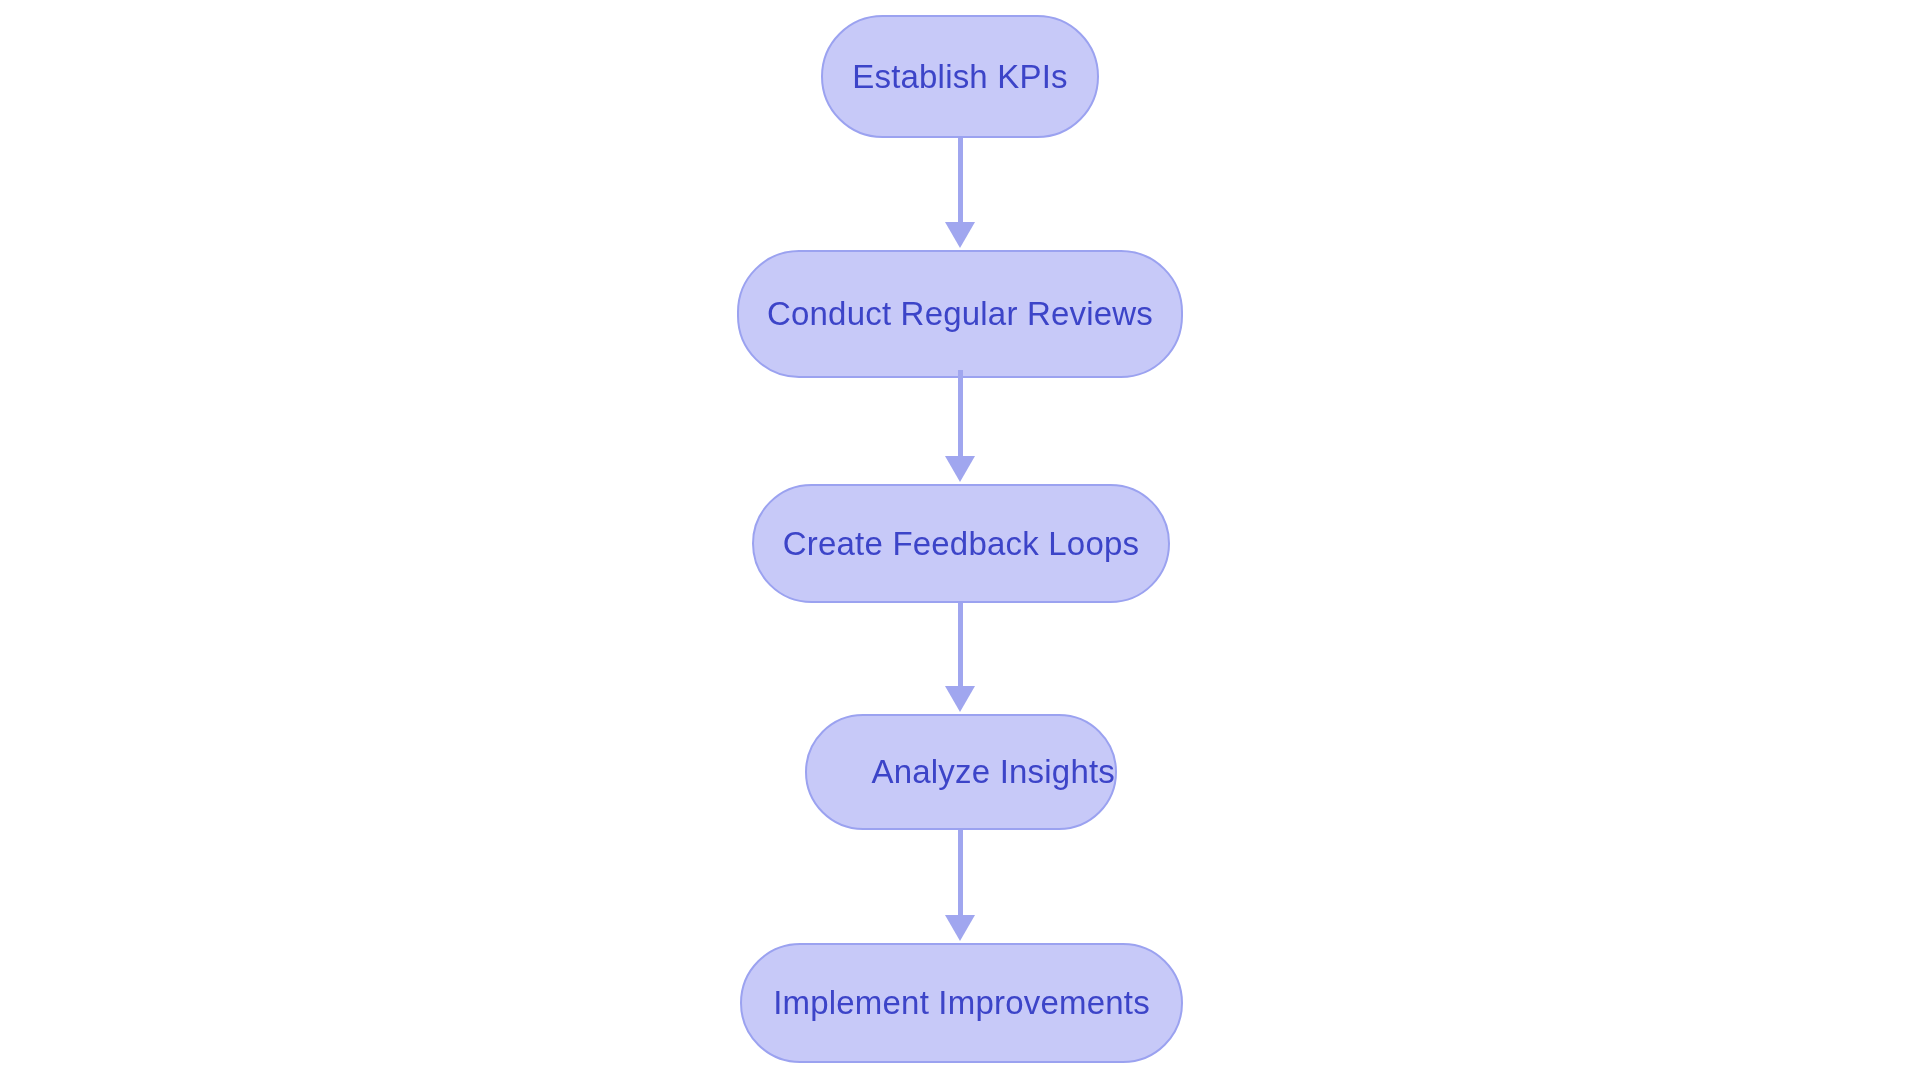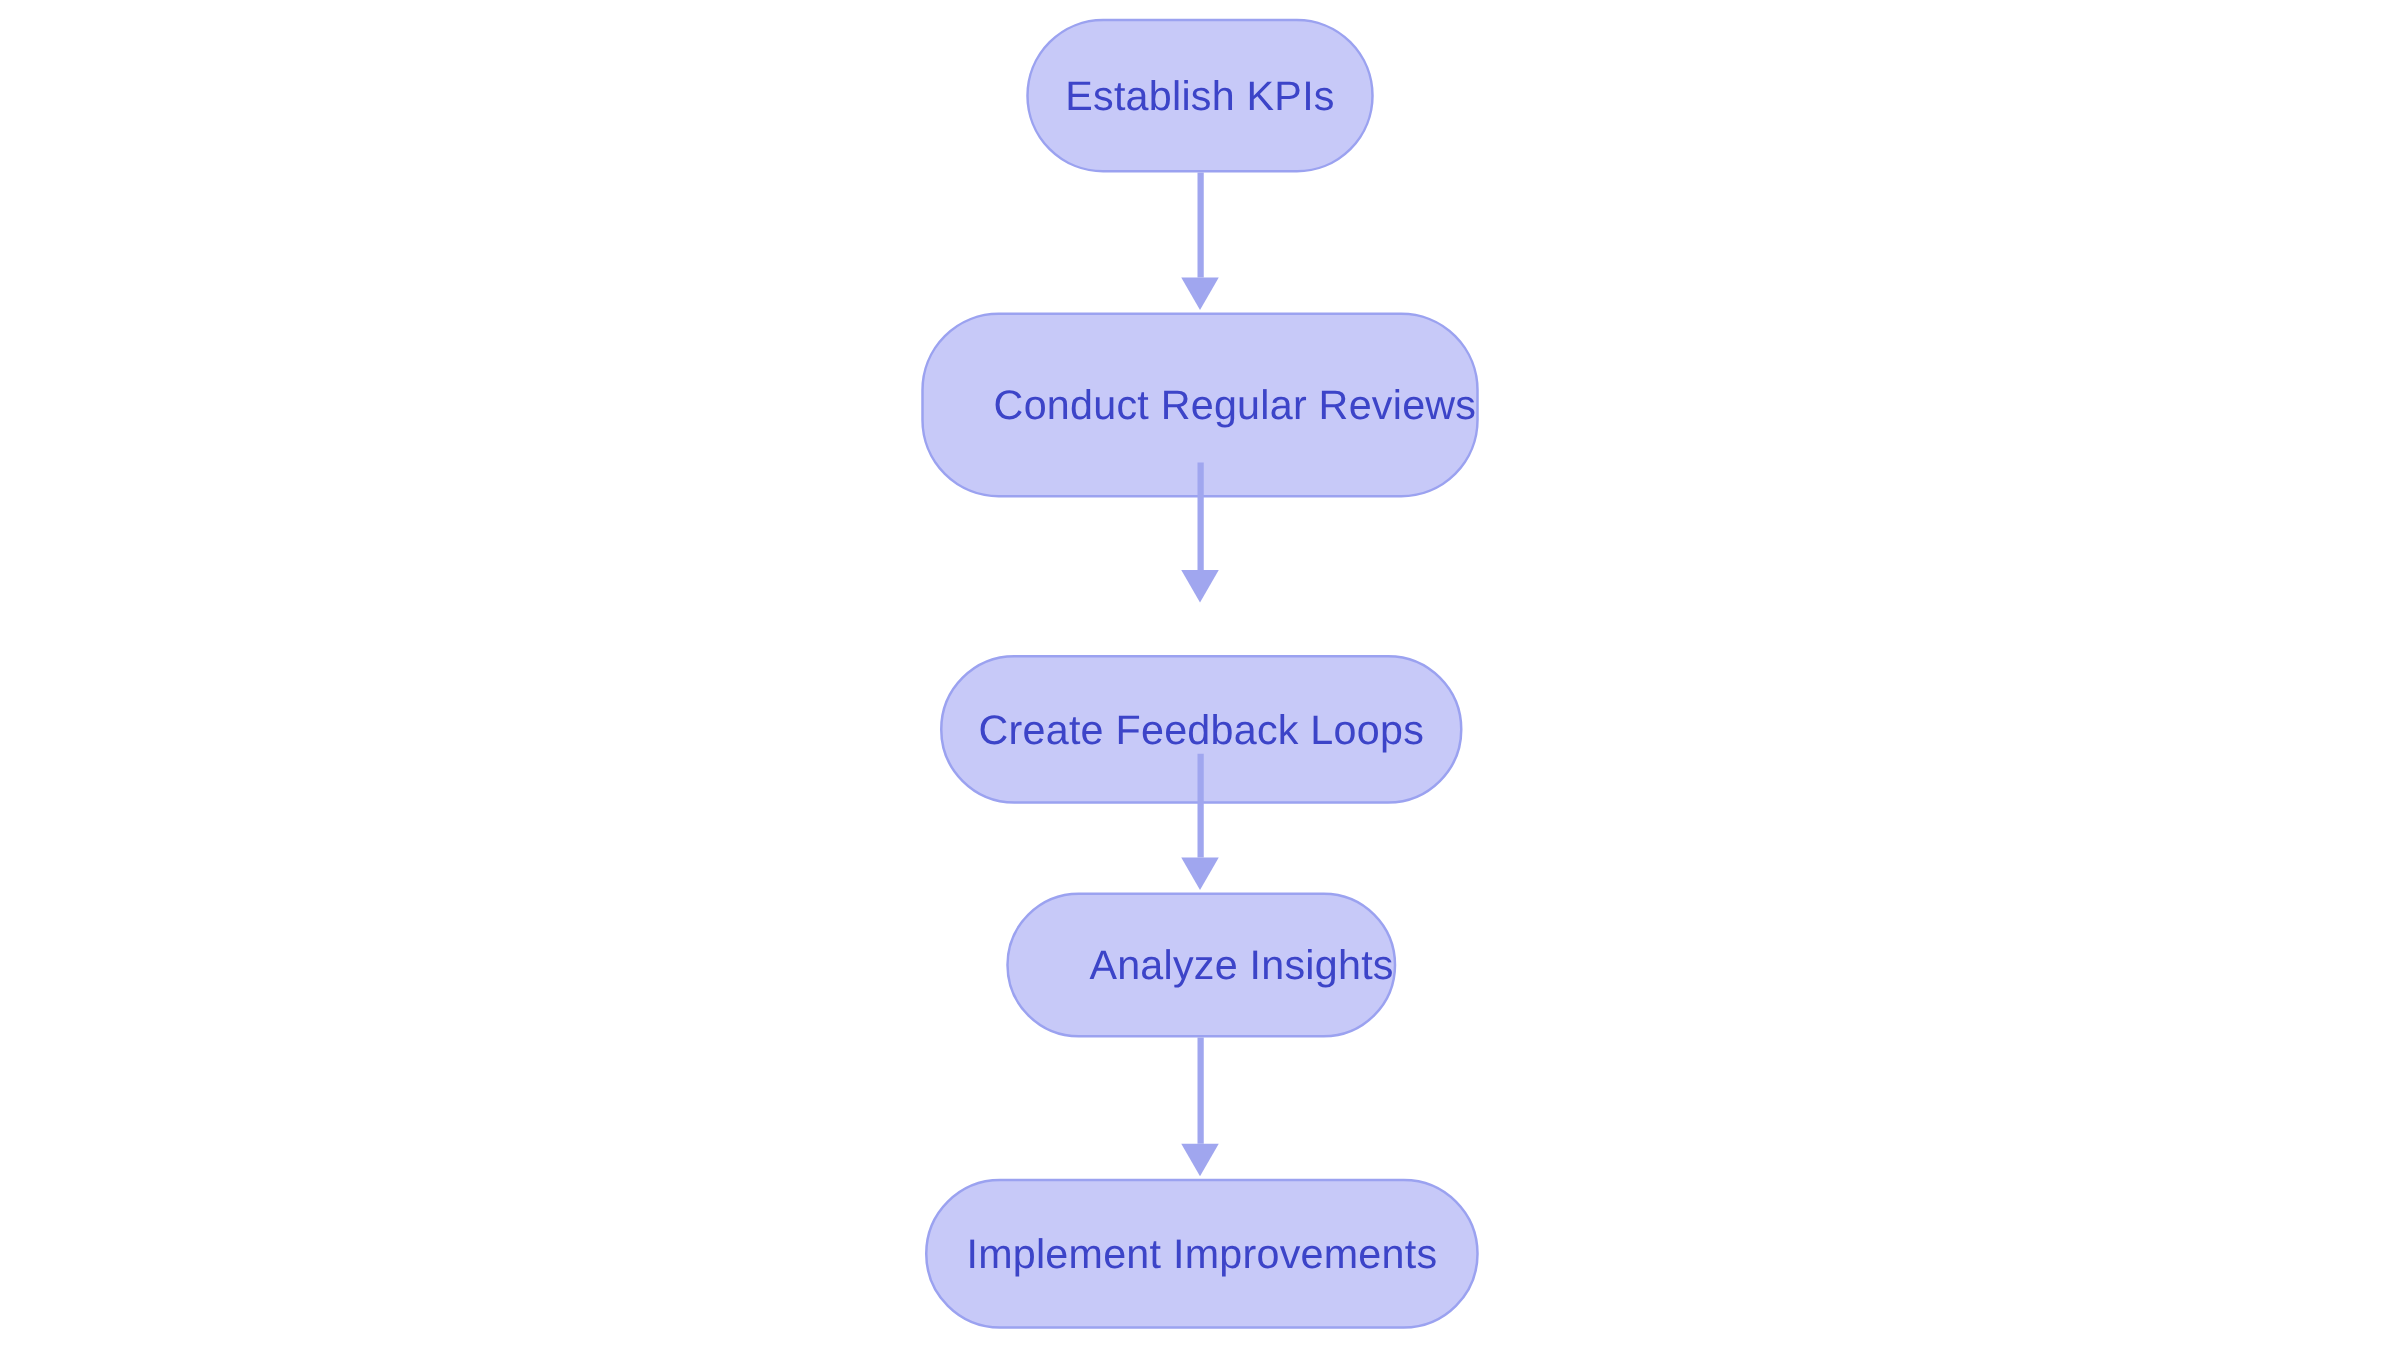--- a/index.html
+++ b/index.html
@@ -33,22 +33,22 @@
     border-radius: 62px;
   }
   .node span {
     color: var(--node-text);
     font-size: 33px;
     font-weight: 400;
     letter-spacing: 0.2px;
     white-space: nowrap;
   }
   .node-1 { left: 821px; top: 15px;  width: 278px; height: 123px; }
-  .node-2 { left: 737px; top: 250px; width: 446px; height: 148px; justify-content: flex-end; }
-  .node-3 { left: 752px; top: 484px; width: 418px; height: 119px; margin-top: 40px; }
+  .node-2 { left: 737px; top: 250px; width: 446px; height: 128px; }
+  .node-3 { left: 752px; top: 484px; width: 418px; height: 119px; }
   .node-4 { left: 805px; top: 714px; width: 312px; height: 116px; justify-content: flex-end; }
   .node-5 { left: 740px; top: 943px; width: 443px; height: 120px; }
   .arrow {
     position: absolute;
     left: 945px;            
     width: 30px;
     display: flex;
     flex-direction: column;
     align-items: center;
   }

